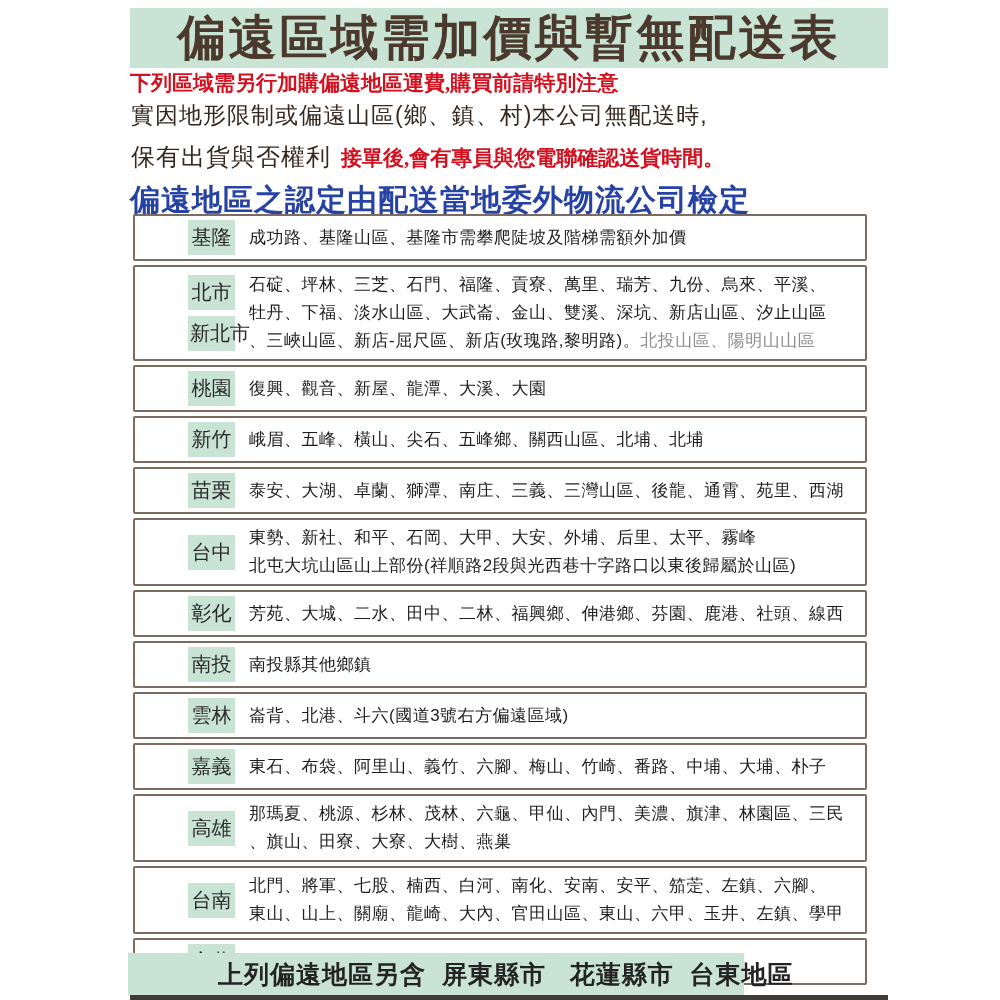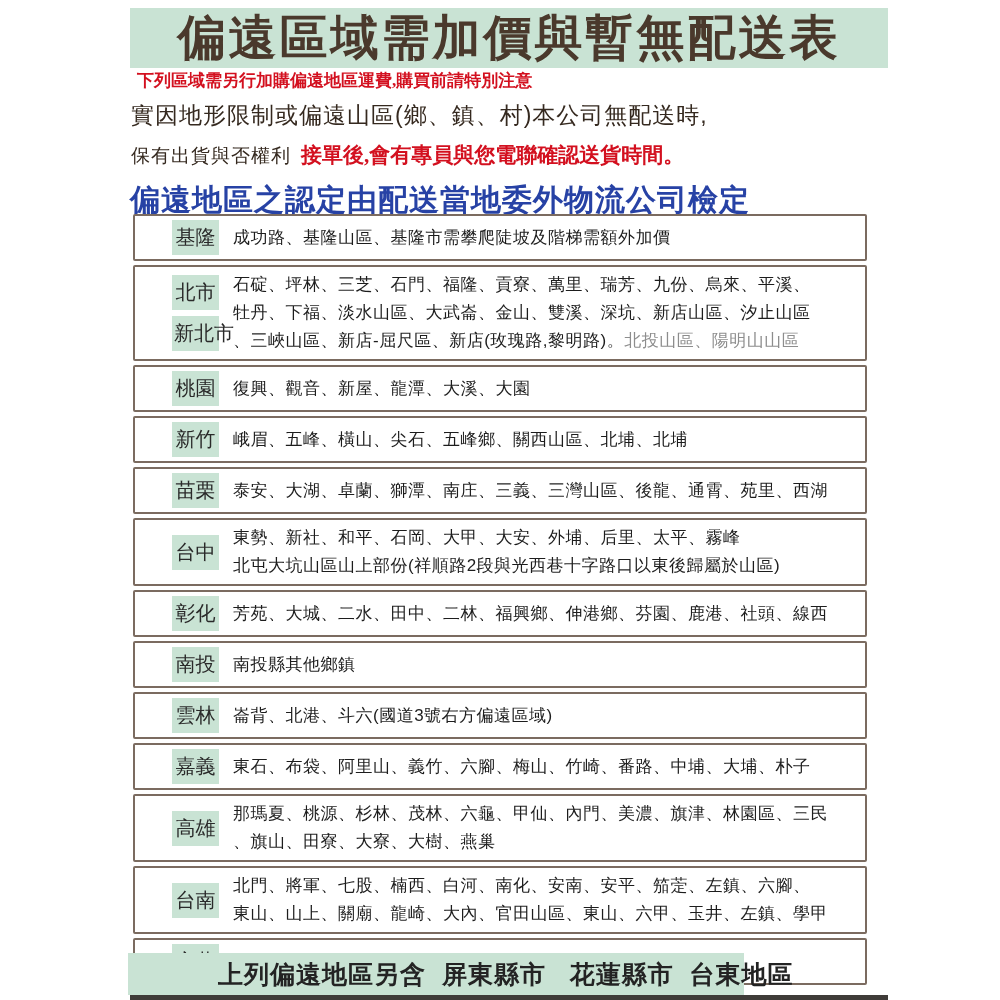--- a/index.html
+++ b/index.html
@@ -22,52 +22,52 @@
     position:absolute;left:130px;top:8px;width:758px;height:60px;
     background:var(--green-bar);
     display:flex;align-items:center;justify-content:center;
   }
   .title-text{
     font-size:48px;font-weight:bold;color:var(--title-text);letter-spacing:3px;white-space:nowrap;
   }
   .notice{
     position:absolute;left:130px;top:69px;
     font-family:"Liberation Serif","DejaVu Serif",serif;
-    font-weight:bold;font-size:17px;color:var(--red);white-space:nowrap;margin-left:7px;
+    font-weight:bold;font-size:21px;color:var(--red);white-space:nowrap;
   }
   .para1{
     position:absolute;left:131px;top:100px;
     font-size:23px;color:#35291f;white-space:nowrap;letter-spacing:1px;
   }
   .para2{
     position:absolute;left:131px;top:141px;white-space:nowrap;
     display:flex;align-items:baseline;
   }
-  .para2-dark{font-size:19px;color:#35291f;letter-spacing:1px;}
+  .para2-dark{font-size:24px;color:#35291f;letter-spacing:1px;}
   .para2-red{
     font-family:"Liberation Serif","DejaVu Serif",serif;
     font-weight:bold;font-size:21px;color:var(--red);margin-left:10px;
   }
   .subheading{
     position:absolute;left:130px;top:180px;
     font-size:30px;font-weight:bold;color:var(--blue);letter-spacing:1px;white-space:nowrap;
   }
   .shipping-table{
     position:absolute;left:133px;top:214px;width:734px;
   }
   .row{
     border:2px solid var(--table-border);
     border-radius:2px;
     background:#ffffff;
     display:flex;align-items:center;
     margin-bottom:4px;
     padding:4px 0;
   }
   .labels{
-    width:68px;margin-left:16px;margin-right:14px;flex:none;
+    width:68px;margin-left:32px;margin-right:14px;flex:none;
     display:flex;flex-direction:column;gap:6px;padding-left:21px;
   }
   .label-box{
     background:var(--green-bar);
     text-align:center;font-size:20px;color:#2a2a2a;
     padding:4px 2px;white-space:nowrap;
   }
   .content{flex:1;min-width:0;padding-right:2px;}
   .cline{
     font-size:17px;line-height:28px;color:#1d1d1d;white-space:nowrap;letter-spacing:0.5px;

